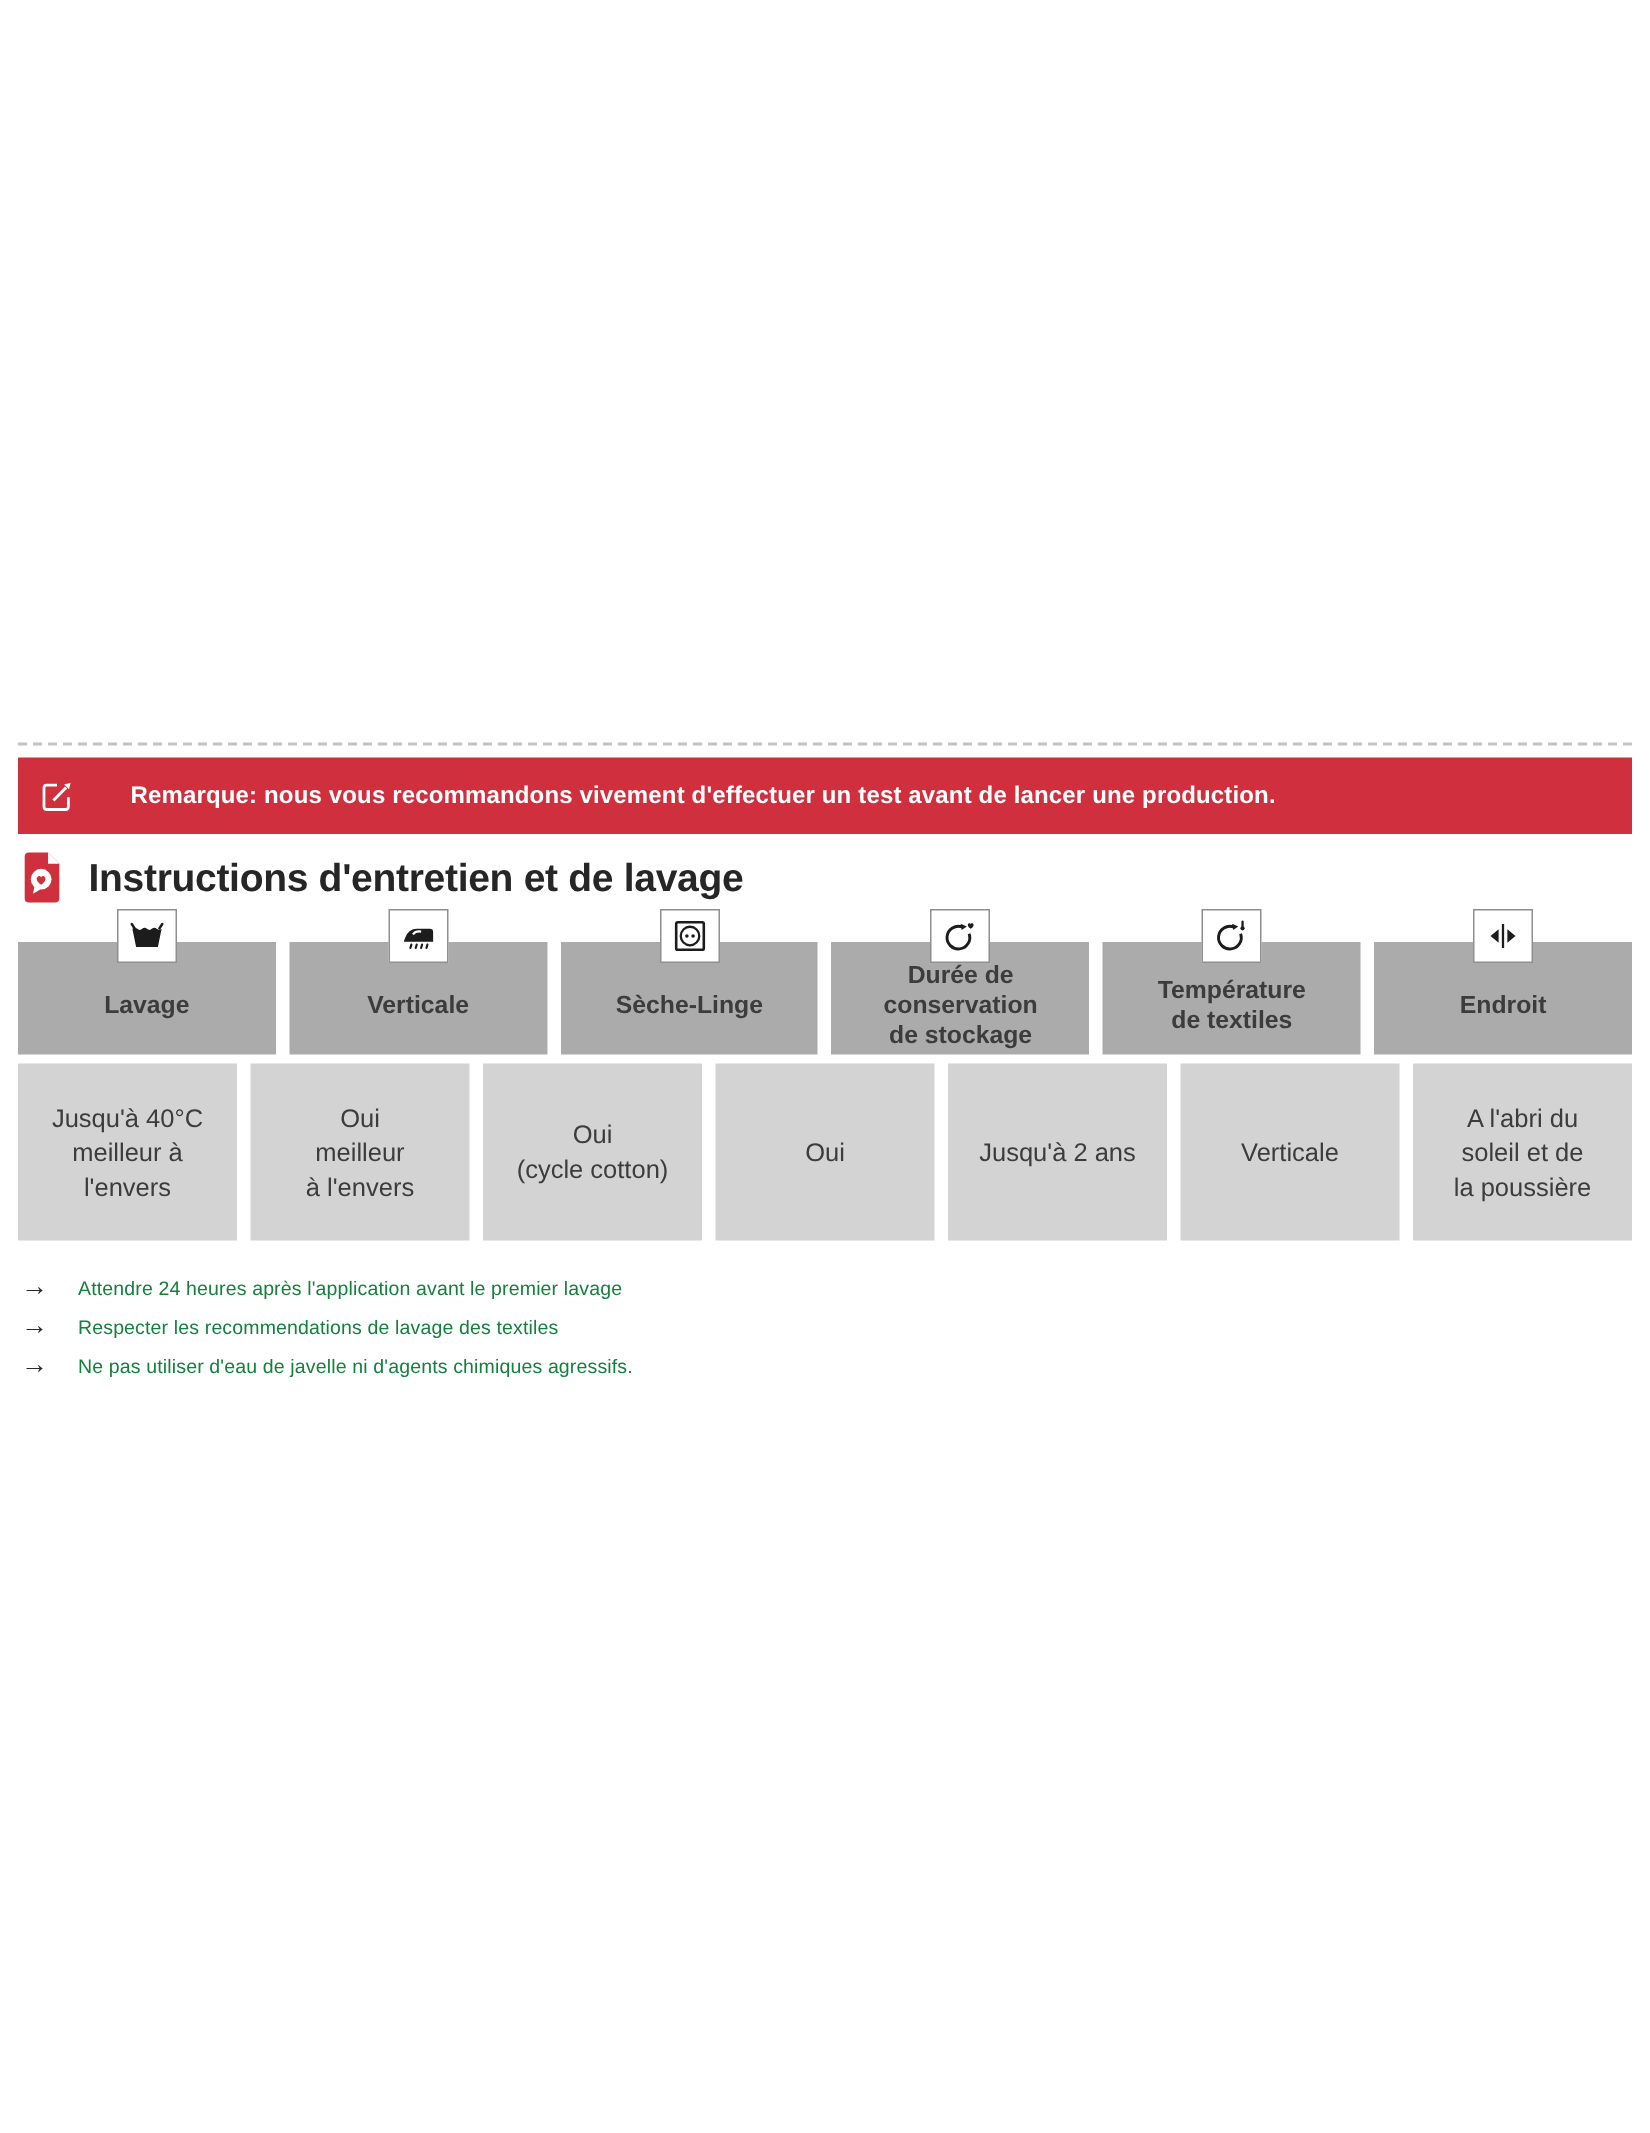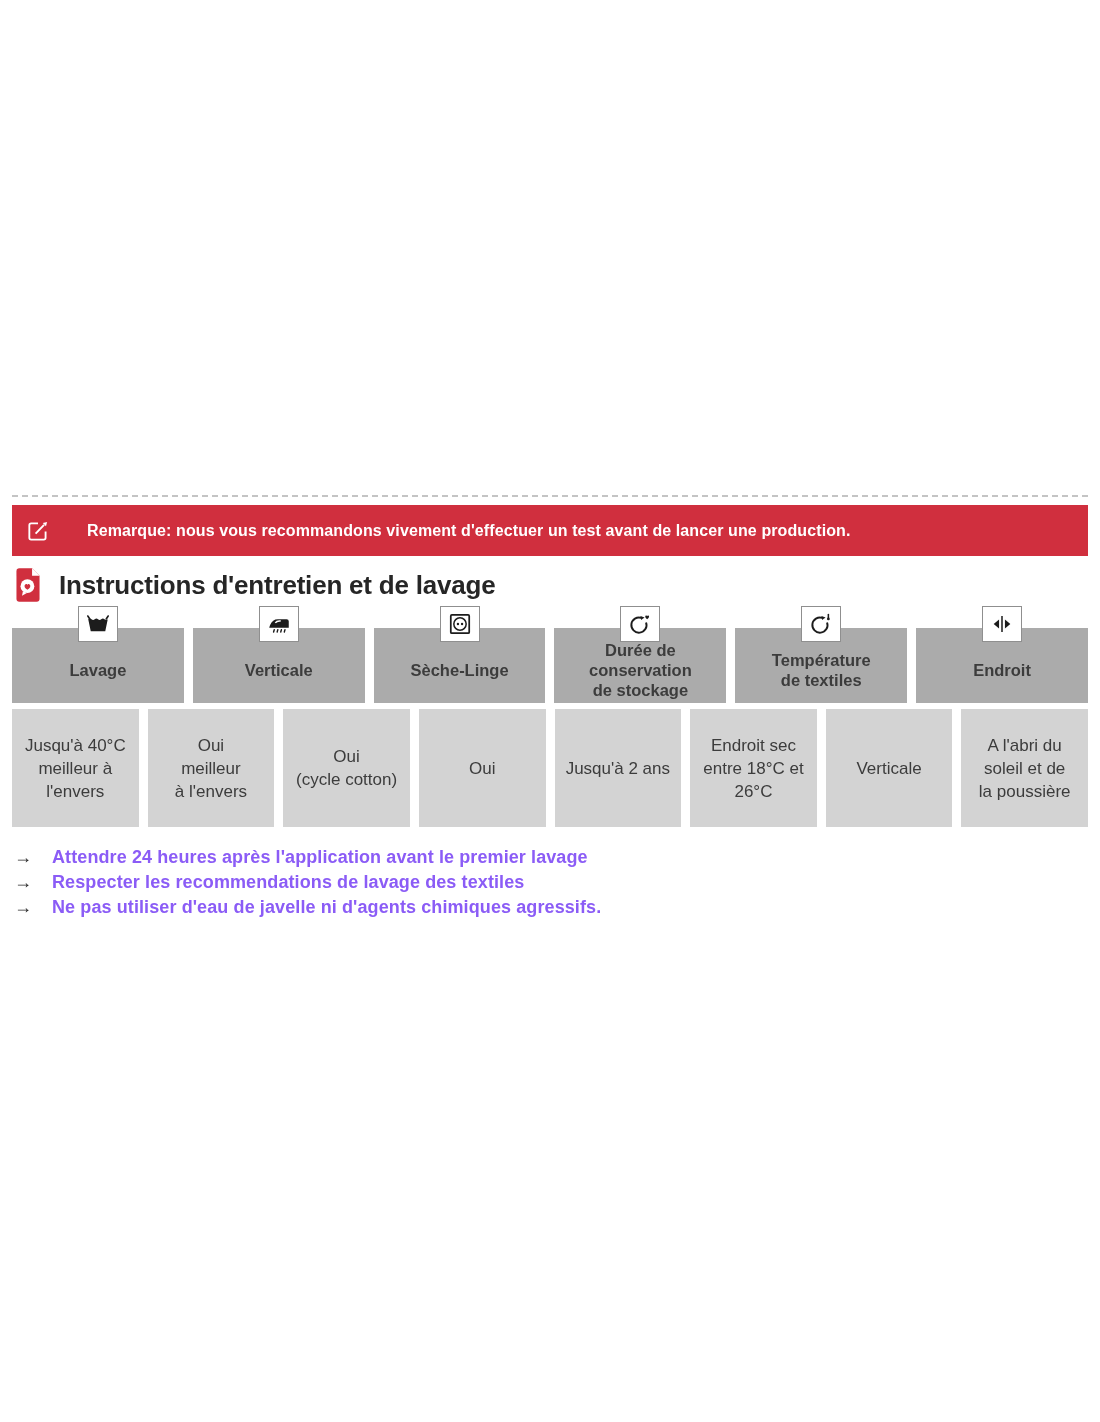--- a/index.html
+++ b/index.html
@@ -48,21 +48,21 @@
     display:flex; gap:9px;
   }
   .dcell {
     flex:1; background:#d3d3d3; display:flex; align-items:center; justify-content:center;
     text-align:center;
   }
   .dvalue { font-size:17px; line-height:23px; color:#3c3c3c; white-space:pre-line; }
   .notes { position:absolute; left:14px; top:845px; }
   .note { display:flex; align-items:baseline; line-height:25px; }
   .note-arrow { width:38px; flex:0 0 auto; font-size:18px; font-weight:bold; color:#2a2a2a; }
-  .note-text { font-size:18px; font-weight:bold; color:#8b5cf6; letter-spacing:0.1px; }
+  .note-text { font-size:13px; font-weight:normal; color:#15803d; letter-spacing:0.1px; }
   svg { display:block; }
 </style>
 </head>
 <body>
 
 <div class="page">
 
   <div class="dash-line"></div>
 
   <div class="banner">
@@ -180,25 +180,20 @@
         <span class="dvalue">Oui
 (cycle cotton)</span>
       </div>
     <div class="dcell">
         <span class="dvalue">Oui</span>
       </div>
     <div class="dcell">
         <span class="dvalue">Jusqu'à 2 ans</span>
       </div>
     <div class="dcell">
-        <span class="dvalue">Endroit sec
-entre 18°C et
-26°C</span>
-      </div>
-    <div class="dcell">
         <span class="dvalue">Verticale</span>
       </div>
     <div class="dcell">
         <span class="dvalue">A l'abri du
 soleil et de
 la poussière</span>
       </div>
   </div>
 
   <div class="notes">

